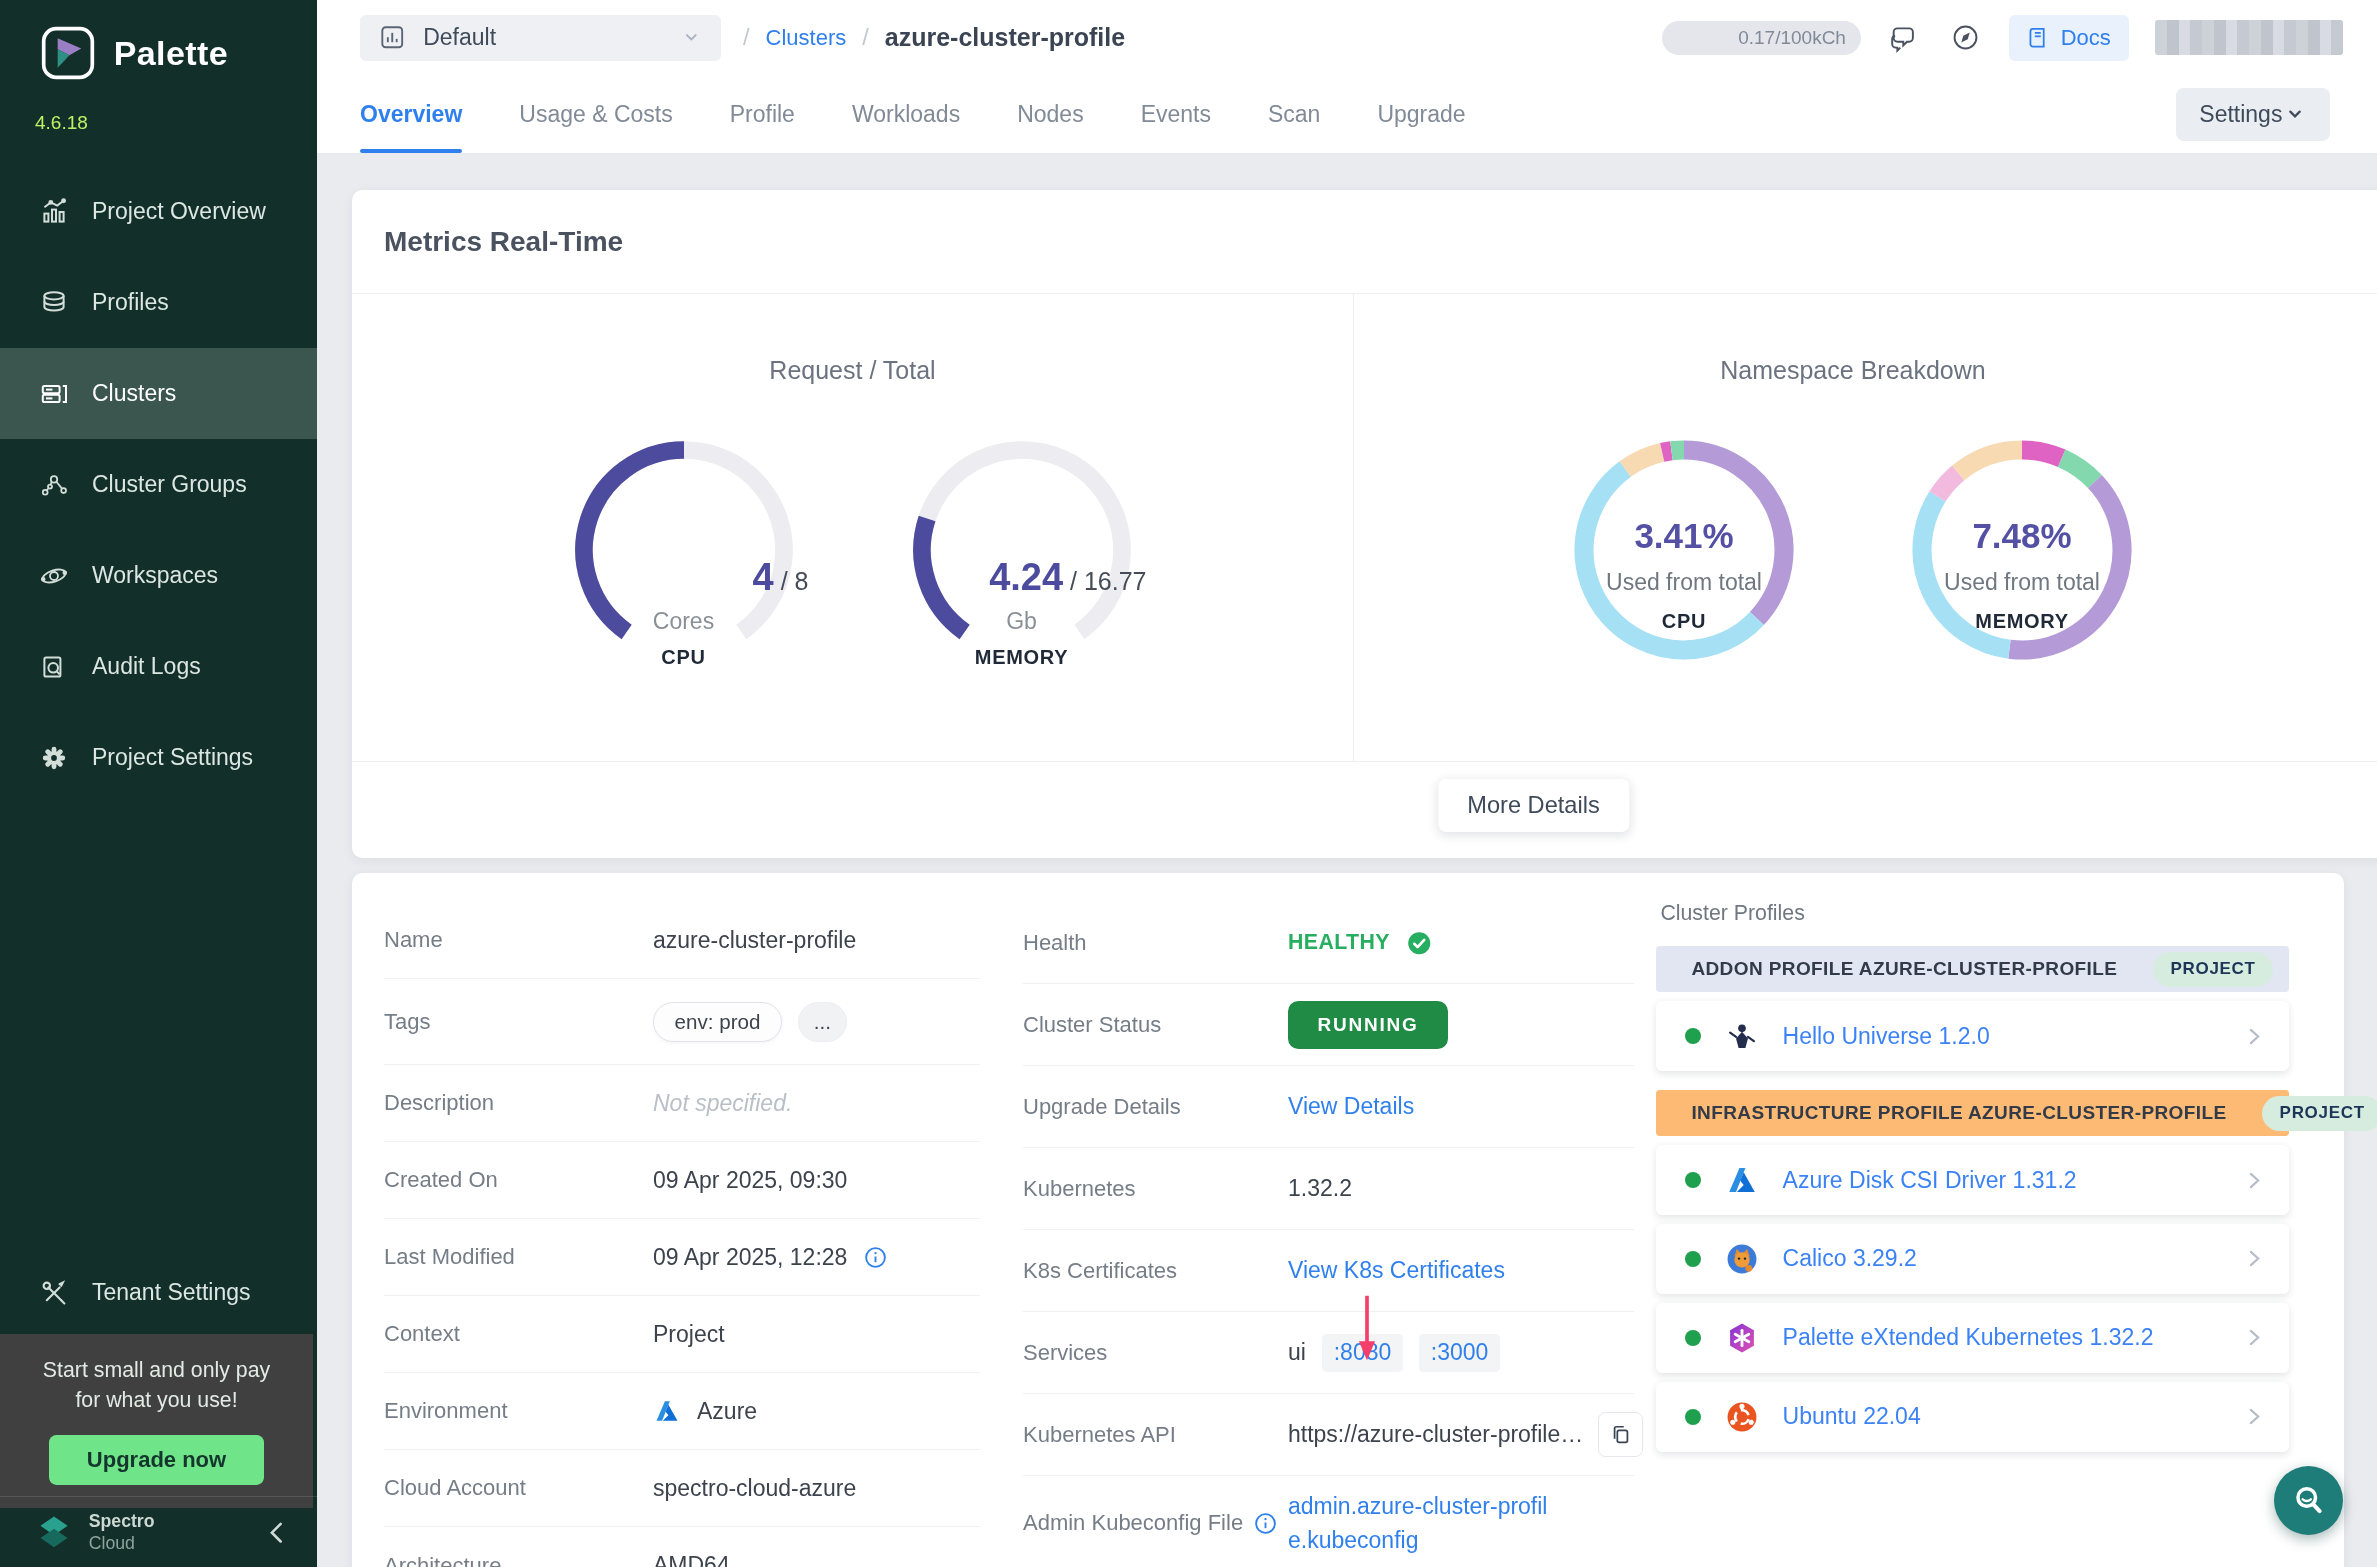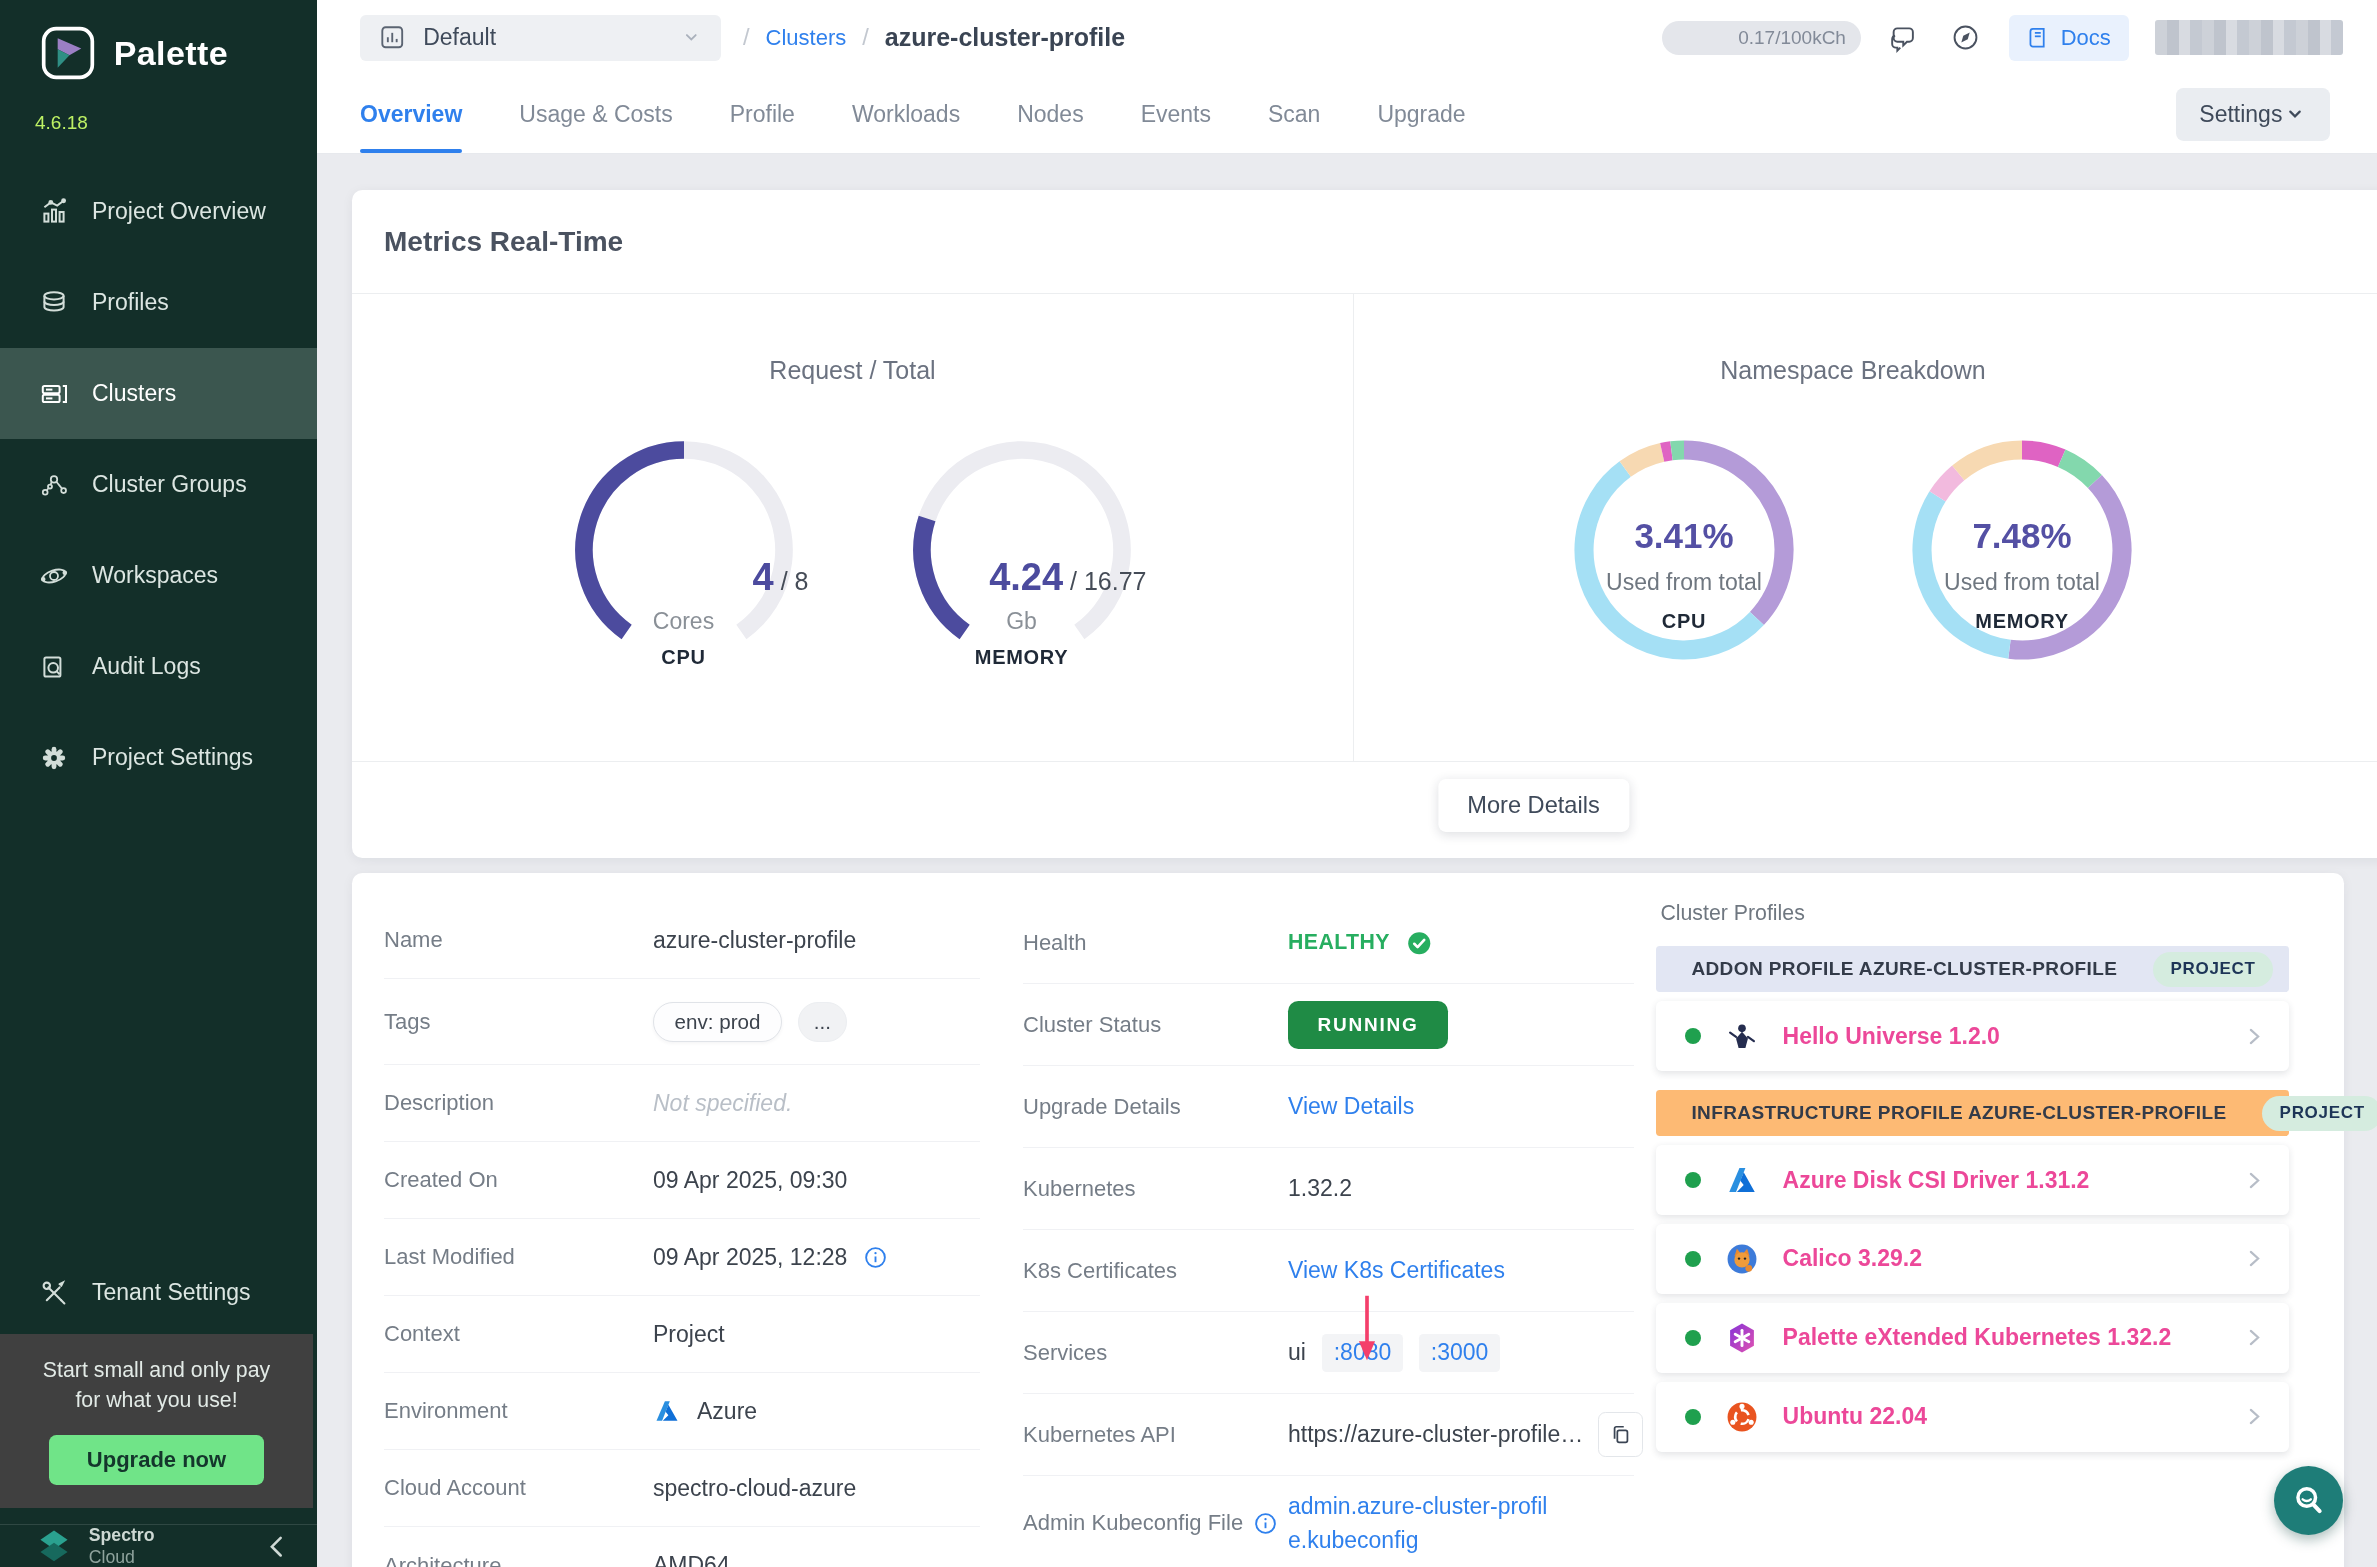--- a/index.html
+++ b/index.html
@@ -10,21 +10,21 @@
   .logo-text{font-size:34px;font-weight:700;color:#fff;letter-spacing:0.4px}
   .version{position:absolute;top:112px;left:35px;font-size:19px;color:#bef264}
   .nav{position:absolute;top:166px;left:0;right:0}
   .nav-item{height:91px;display:flex;align-items:center;padding-left:38px;gap:22px;font-size:23px;font-weight:500;color:#dce6e2;cursor:pointer}
   .nav-item.active{background:#3b564f;color:#fff}
   .nav-ic{width:32px;height:32px;flex:0 0 32px}
   .tenant{position:absolute;top:1247px;left:0;right:0}
   .promo{position:absolute;top:1334px;left:0;right:4px;height:174px;background:#404040;text-align:center;padding-top:20.6px;box-sizing:border-box}
   .promo-text{font-size:21.3px;line-height:1.45;color:#e2eae6;margin:0}
   .upgrade-btn{margin-top:19px;display:inline-block;background:#70e488;color:#14362c;font-size:22px;font-weight:600;padding:11.8px 38px;border-radius:7.4px;border:none;cursor:pointer}
-  .side-footer{position:absolute;bottom:0;left:0;right:0;height:44px;border-top:0.7px solid rgba(255,255,255,.12);display:flex;align-items:center;padding:0 29.4px 0 34px;box-sizing:border-box;gap:14.7px}
+  .side-footer{position:absolute;bottom:0;left:0;right:0;height:72px;border-top:0.7px solid rgba(255,255,255,.12);display:flex;align-items:center;padding:0 29.4px 0 34px;box-sizing:border-box;gap:14.7px}
   .brand-lines{font-size:17.7px;line-height:1.2;color:#cdd8d3;font-weight:600}
   .brand-lines .l2{color:#8fa39d;font-weight:400}
   .collapse{margin-left:auto;cursor:pointer}
   
   .topbar{position:absolute;left:317px;top:0;right:0;height:75px;background:#fff;display:flex;align-items:center;z-index:4}
   .proj-select{margin-left:43px;width:361px;height:46px;background:#eef0f3;border-radius:5.9px;display:flex;align-items:center;padding:0 19px;box-sizing:border-box;gap:17.7px;cursor:pointer}
   .proj-select .lbl{font-size:23px;color:#3f4a5a}
   .proj-select .chev{margin-left:auto}
   .crumb{display:flex;align-items:center;gap:16px;margin-left:22px}
   .crumb .sep{font-size:23.6px;color:#c3c8d0}
@@ -98,21 +98,21 @@
   .cp-title{font-size:21.3px;color:#6f7780;margin:13.2px 0 20.6px 4.4px}
   .cp-group-head{height:46px;border-radius:3.7px;display:flex;align-items:center;gap:17.7px;padding:0 17.7px;box-sizing:border-box;margin-bottom:8.8px;cursor:pointer}
   .cp-group-head.addon{background:#e2e6f3}
   .cp-group-head.infra{background:#fdba74}
   .cp-group-title{font-size:19px;font-weight:600;color:#333b49;letter-spacing:0.4px;white-space:nowrap}
   .badge{background:#d5ecdf;color:#1d3557;font-size:17px;font-weight:700;letter-spacing:0.7px;padding:7.4px 17.7px;border-radius:735px}
   .cp-row{height:70px;background:#fff;border-radius:5.9px;box-shadow:0 2.2px 7.4px rgba(30,40,60,.12);display:flex;align-items:center;padding:0 25px 0 29.4px;box-sizing:border-box;margin-bottom:8.8px;cursor:pointer}
   .cp-row:last-child{margin-bottom:0}
   .status-dot{width:16px;height:16px;border-radius:50%;background:#1fa04e;flex:0 0 16px}
   .cp-ic{width:34px;height:34px;margin-left:23.6px;flex:0 0 34px}
-  .cp-name{font-size:23px;color:#ec4899;font-weight:700;margin-left:23.6px}
+  .cp-name{font-size:23px;color:#3b82f6;font-weight:400;margin-left:23.6px}
   .cp-chev{margin-left:auto}
   .cp-gap{height:10.3px}
   
   .fab{position:absolute;left:2274px;top:1466px;width:69px;height:69px;border-radius:50%;background:#1e7d78;box-shadow:0 4.4px 13.2px rgba(10,60,55,.35);display:flex;align-items:center;justify-content:center;cursor:pointer;z-index:8}
 </style>
 </head>
 <body>
 
 <div class="sidebar">
   <div class="logo-row">

